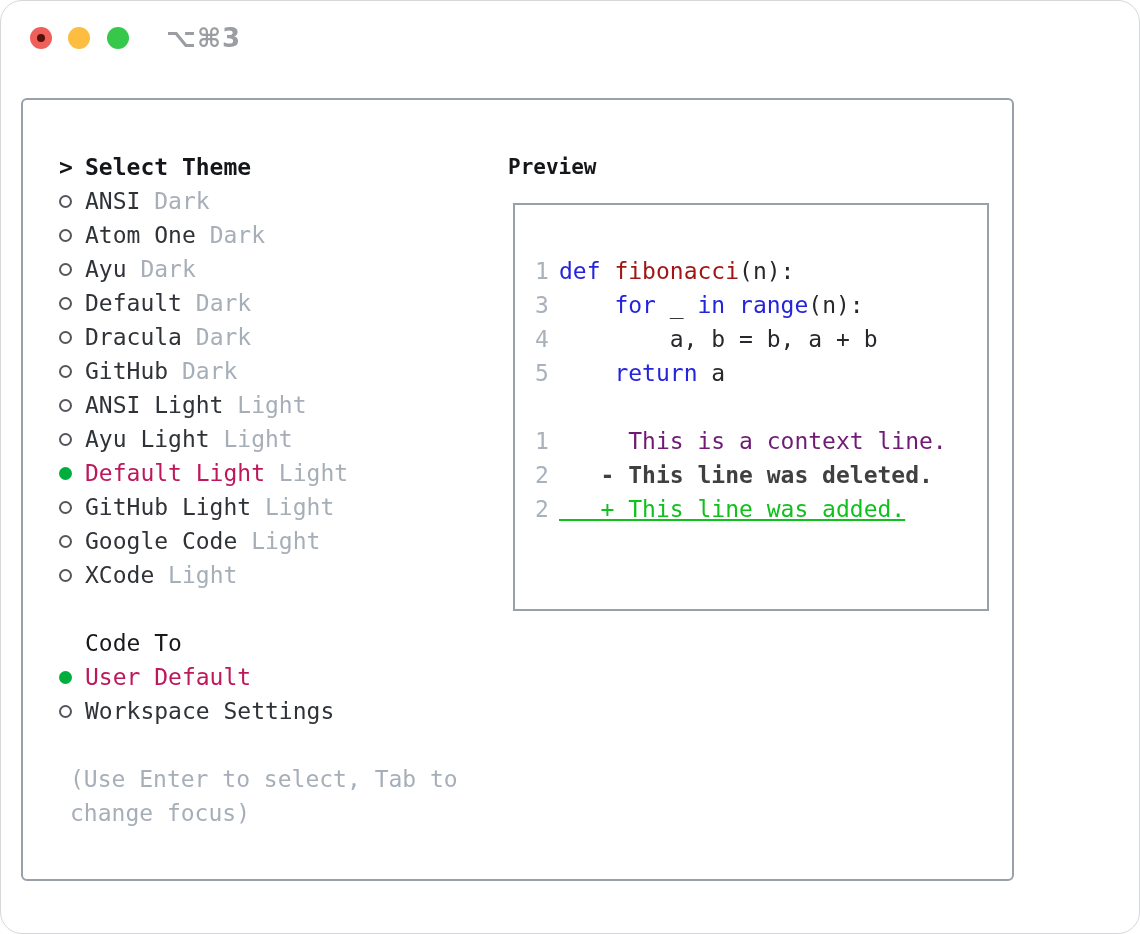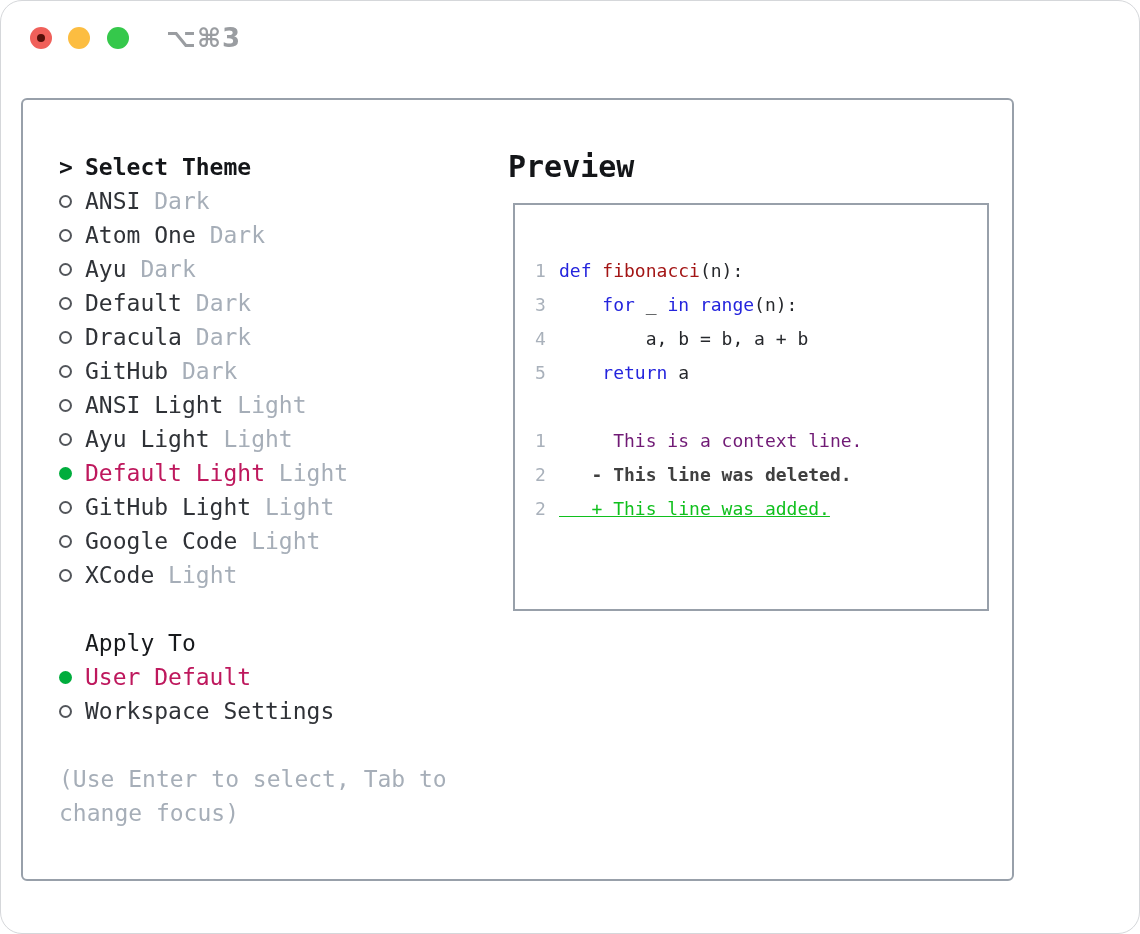--- a/index.html
+++ b/index.html
@@ -29,31 +29,31 @@
   .marker{width:26px;flex:0 0 26px;display:flex;align-items:center;}
   .dot::before{content:'';width:13px;height:13px;box-sizing:border-box;
        border:2px solid #53565b;border-radius:50%;}
   .dot-filled::before{content:'';width:13px;height:13px;border-radius:50%;background:#00ad3d;}
   .header-title,.prompt{font-weight:bold;color:#141619;}
   .apply-title{color:#17191c;}
   .item.selected .name{color:#be185d;}
   .tag{color:#a6aeb8;margin-left:1ch;}
   .spacer{height:34px;}
   .hint-line{height:34px;display:flex;align-items:center;padding-left:36px;
-       font-size:23px;color:#a6aeb8;white-space:pre;}
+       font-size:23px;color:#a6aeb8;white-space:pre;margin-left:11px;}
   
   .preview-title{
     position:absolute;left:485px;top:50px;height:34px;line-height:34px;
-    font-size:30px;font-weight:bold;color:#141619;
+    font-size:21px;font-weight:bold;color:#141619;
   }
   .preview-box{
     position:absolute;left:490px;top:103px;width:476px;height:408px;box-sizing:border-box;
     border:2px solid #98a0aa;background:#ffffff;padding:49px 0 0 20px;overflow:hidden;
   }
-  .pline{height:34px;line-height:34px;font-size:18px;white-space:pre;color:#26282c;}
+  .pline{height:34px;line-height:34px;font-size:23px;white-space:pre;color:#26282c;}
   .lineno{display:inline-block;width:24px;color:#a9b1bb;}
   .tok-kw{color:#2424dd;}
   .tok-fn{color:#a31515;}
   .tok-ctx{color:#701a75;}
   .tok-del{color:#404040;font-weight:bold;}
   .tok-add{color:#10c01d;text-decoration:underline;}
 </style>
 </head>
 <body>
 
@@ -85,21 +85,21 @@
           <div class="row item selected"><span class="marker dot-filled"></span><span class="name">Default Light</span><span class="tag">Light</span></div>
           <div class="row item"><span class="marker dot"></span><span class="name">GitHub Light</span><span class="tag">Light</span></div>
           <div class="row item"><span class="marker dot"></span><span class="name">Google Code</span><span class="tag">Light</span></div>
           <div class="row item"><span class="marker dot"></span><span class="name">XCode</span><span class="tag">Light</span></div>
         </div>
 
       <div class="spacer"></div>
 
       <div class="row">
         <span class="marker"></span>
-        <span class="apply-title">Apply To</span>
+        <span class="apply-title">Code To</span>
       </div>
 
       <div>
           <div class="row item selected"><span class="marker dot-filled"></span><span class="name">User Default</span></div>
           <div class="row item"><span class="marker dot"></span><span class="name">Workspace Settings</span></div>
         </div>
 
       <div class="spacer"></div>
 
       <div class="hint-line">(Use Enter to select, Tab to</div>

